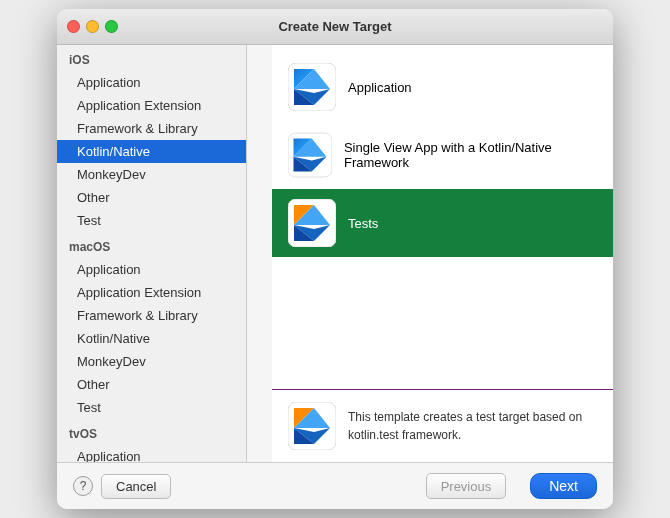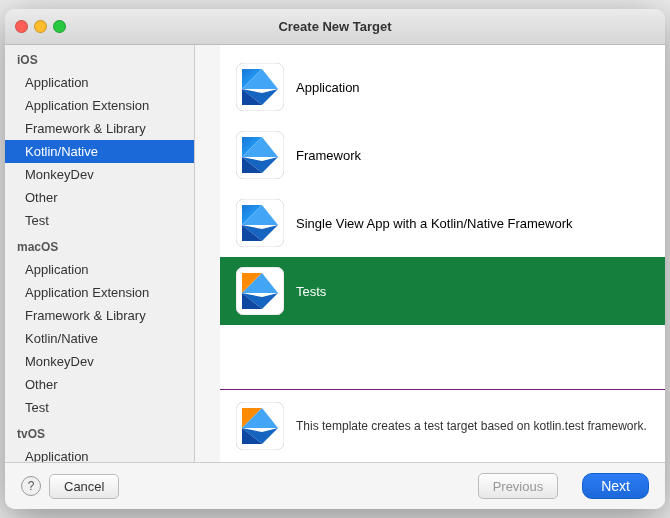--- a/index.html
+++ b/index.html
@@ -7,21 +7,21 @@
       font-family: -apple-system, BlinkMacSystemFont, "Helvetica Neue", Arial, sans-serif;
       font-size: 13px;
       background: #ececec;
       display: flex;
       justify-content: center;
       align-items: center;
       width: 670px;
       height: 518px;
     }
     .window {
-      width: 660px;
+      width: 556px;
       height: 500px;
       background: #f5f5f5;
       border-radius: 10px;
       box-shadow: 0 10px 40px rgba(0,0,0,0.4);
       display: flex;
       flex-direction: column;
       overflow: hidden;
     }
     .title-bar {
       background: linear-gradient(to bottom, #ebebeb, #d6d6d6);
@@ -255,37 +255,20 @@
             </defs>
             <rect width="48" height="48" rx="8" fill="white" stroke="#ddd" stroke-width="1"></rect>
             <polygon points="6,6 26,6 6,26" fill="url(#kg1)"></polygon>
             <polygon points="26,6 42,26 6,26" fill="#42a5f5"></polygon>
             <polygon points="6,26 26,42 42,26 26,30" fill="#1565c0"></polygon>
             <polygon points="6,26 6,42 26,42" fill="#0d47a1"></polygon>
           </svg>
           <span class="template-name">Application</span>
         </div>
 
-        <div class="template-item">
-          <svg class="kotlin-icon" viewBox="0 0 48 48" xmlns="http://www.w3.org/2000/svg">
-            <defs>
-              <linearGradient id="kg2" x1="0%" y1="0%" x2="100%" y2="100%">
-                <stop offset="0%" style="stop-color:#1976d2"></stop>
-                <stop offset="50%" style="stop-color:#2196f3"></stop>
-                <stop offset="100%" style="stop-color:#f57c00"></stop>
-              </linearGradient>
-            </defs>
-            <rect width="48" height="48" rx="8" fill="white" stroke="#ddd" stroke-width="1"></rect>
-            <polygon points="6,6 26,6 6,26" fill="url(#kg2)"></polygon>
-            <polygon points="26,6 42,26 6,26" fill="#42a5f5"></polygon>
-            <polygon points="6,26 26,42 42,26 26,30" fill="#1565c0"></polygon>
-            <polygon points="6,26 6,42 26,42" fill="#0d47a1"></polygon>
-          </svg>
-          <span class="template-name">Framework</span>
-        </div>
 
         <div class="template-item">
           <svg class="kotlin-icon" viewBox="0 0 48 48" xmlns="http://www.w3.org/2000/svg">
             <defs>
               <linearGradient id="kg3" x1="0%" y1="0%" x2="100%" y2="100%">
                 <stop offset="0%" style="stop-color:#1976d2"></stop>
                 <stop offset="50%" style="stop-color:#2196f3"></stop>
                 <stop offset="100%" style="stop-color:#f57c00"></stop>
               </linearGradient>
             </defs>

